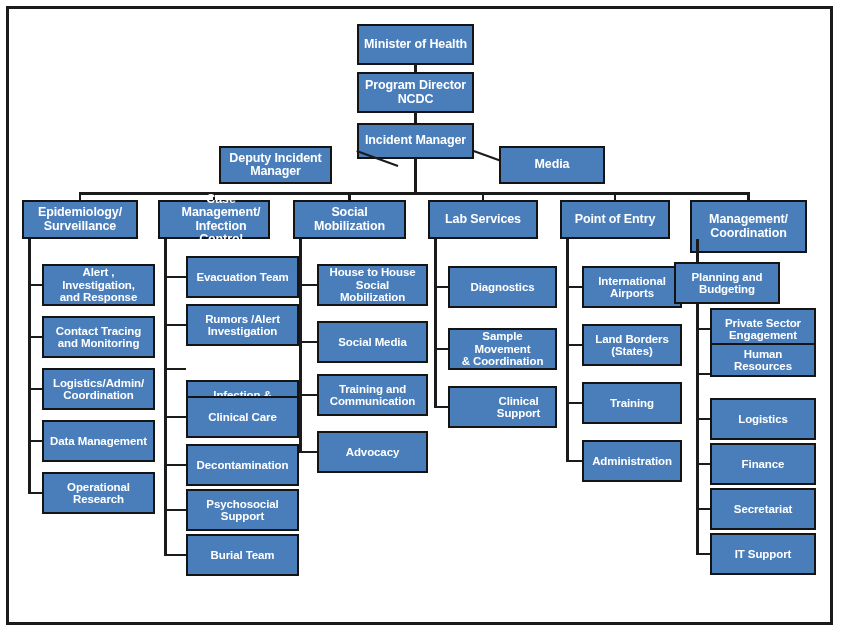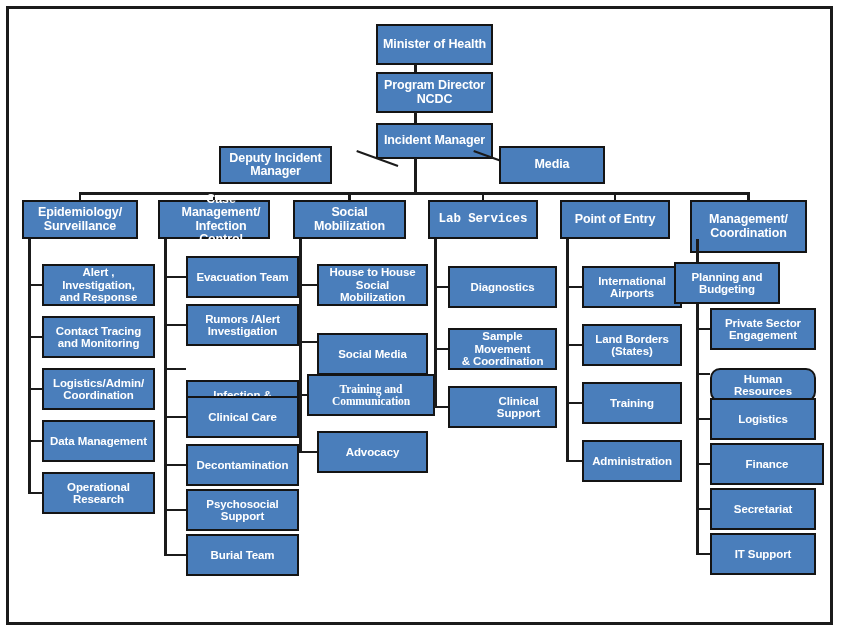--- a/index.html
+++ b/index.html
@@ -34,21 +34,21 @@
     display:flex;
     align-items:center;
     justify-content:center;
     text-align:center;
     line-height:1.08;
     font-weight:bold;
     letter-spacing:-0.1px;
     padding:1px 3px;
     white-space:pre-line;
   }
-  .node.lvl1{ font-size:12.5px;margin-left:19px; }
+  .node.lvl1{ font-size:12.5px; }
   .node.lvl2{ font-size:12.5px; }
   .node.dept{ font-size:12.5px; }
   .node.sub { font-size:11.5px; }
 
   
   .conn{
     position:absolute;
     background:#1b1b1b;
   }
   .conn.v{ width:2.5px; }
@@ -127,28 +127,28 @@
 Support</div>
       <div class="conn h" style="left:164px; top:553.75px; width:22px;"></div>
       <div class="node sub" style="left:186px; top:534px; width:113px; height:42px;">Burial Team</div>
       <div class="conn v" style="left:348.25px; top:192px; height:8px;"></div>
       <div class="node dept" style="left:293px; top:200px; width:113px; height:39px;">Social Mobilization</div>
       <div class="conn v" style="left:299px; top:239px; height:213px;"></div>
       <div class="conn h" style="left:299px; top:283.75px; width:18px;"></div>
       <div class="node sub" style="left:317px; top:264px; width:111px; height:42px;">House to House
 Social Mobilization</div>
       <div class="conn h" style="left:299px; top:340.75px; width:18px;"></div>
-      <div class="node sub" style="left:317px; top:321px; width:111px; height:42px;margin-top:12px;">Social Media</div>
+      <div class="node sub" style="left:317px; top:321px; width:111px; height:42px;">Social Media</div>
       <div class="conn h" style="left:299px; top:393.75px; width:18px;"></div>
-      <div class="node sub" style="left:307px; top:374px; width:128px; height:42px;font-family:Liberation Serif, serif;">Training and
+      <div class="node sub" style="left:317px; top:374px; width:111px; height:42px;">Training and
 Communication</div>
       <div class="conn h" style="left:299px; top:450.75px; width:18px;"></div>
       <div class="node sub" style="left:317px; top:431px; width:111px; height:42px;">Advocacy</div>
       <div class="conn v" style="left:481.75px; top:192px; height:8px;"></div>
-      <div class="node dept" style="left:428px; top:200px; width:110px; height:39px;font-family:Liberation Mono, monospace;">Lab Services</div>
+      <div class="node dept" style="left:428px; top:200px; width:110px; height:39px;">Lab Services</div>
       <div class="conn v" style="left:434px; top:239px; height:168px;"></div>
       <div class="conn h" style="left:434px; top:285.75px; width:14px;"></div>
       <div class="node sub" style="left:448px; top:266px; width:109px; height:42px;">Diagnostics</div>
       <div class="conn h" style="left:434px; top:347.75px; width:14px;"></div>
       <div class="node sub" style="left:448px; top:328px; width:109px; height:42px;">Sample Movement
 &amp; Coordination</div>
       <div class="conn h" style="left:434px; top:405.75px; width:14px;"></div>
       <div class="node sub" style="left:448px; top:386px; width:109px; height:42px;padding-left:35px;">Clinical Support</div>
       <div class="conn v" style="left:613.75px; top:192px; height:8px;"></div>
       <div class="node dept" style="left:560px; top:200px; width:110px; height:39px;">Point of Entry</div>
@@ -167,23 +167,23 @@
       <div class="node dept" style="left:690px; top:200px; width:117px; height:53px;">Management/
 Coordination</div>
       <div class="conn v" style="left:696px; top:239px; height:315px;"></div>
       <div class="conn h" style="left:696px; top:281.75px; width:14px;"></div>
       <div class="node sub" style="left:674px; top:262px; width:106px; height:42px;">Planning and
 Budgeting</div>
       <div class="conn h" style="left:696px; top:327.75px; width:14px;"></div>
       <div class="node sub" style="left:710px; top:308px; width:106px; height:42px;">Private Sector
 Engagement</div>
       <div class="conn h" style="left:696px; top:372.75px; width:14px;"></div>
-      <div class="node sub" style="left:710px; top:368px; width:106px; height:34px;border-radius:10px;">Human Resources</div>
+      <div class="node sub" style="left:710px; top:343px; width:106px; height:34px;">Human Resources</div>
       <div class="conn h" style="left:696px; top:417.75px; width:14px;"></div>
       <div class="node sub" style="left:710px; top:398px; width:106px; height:42px;">Logistics</div>
       <div class="conn h" style="left:696px; top:462.75px; width:14px;"></div>
-      <div class="node sub" style="left:710px; top:443px; width:114px; height:42px;text-align:right;">Finance</div>
+      <div class="node sub" style="left:710px; top:443px; width:106px; height:42px;text-align:right;">Finance</div>
       <div class="conn h" style="left:696px; top:507.75px; width:14px;"></div>
       <div class="node sub" style="left:710px; top:488px; width:106px; height:42px;">Secretariat</div>
       <div class="conn h" style="left:696px; top:552.75px; width:14px;"></div>
       <div class="node sub" style="left:710px; top:533px; width:106px; height:42px;">IT Support</div>
     </div>
 </div>
 
 </body></html>

